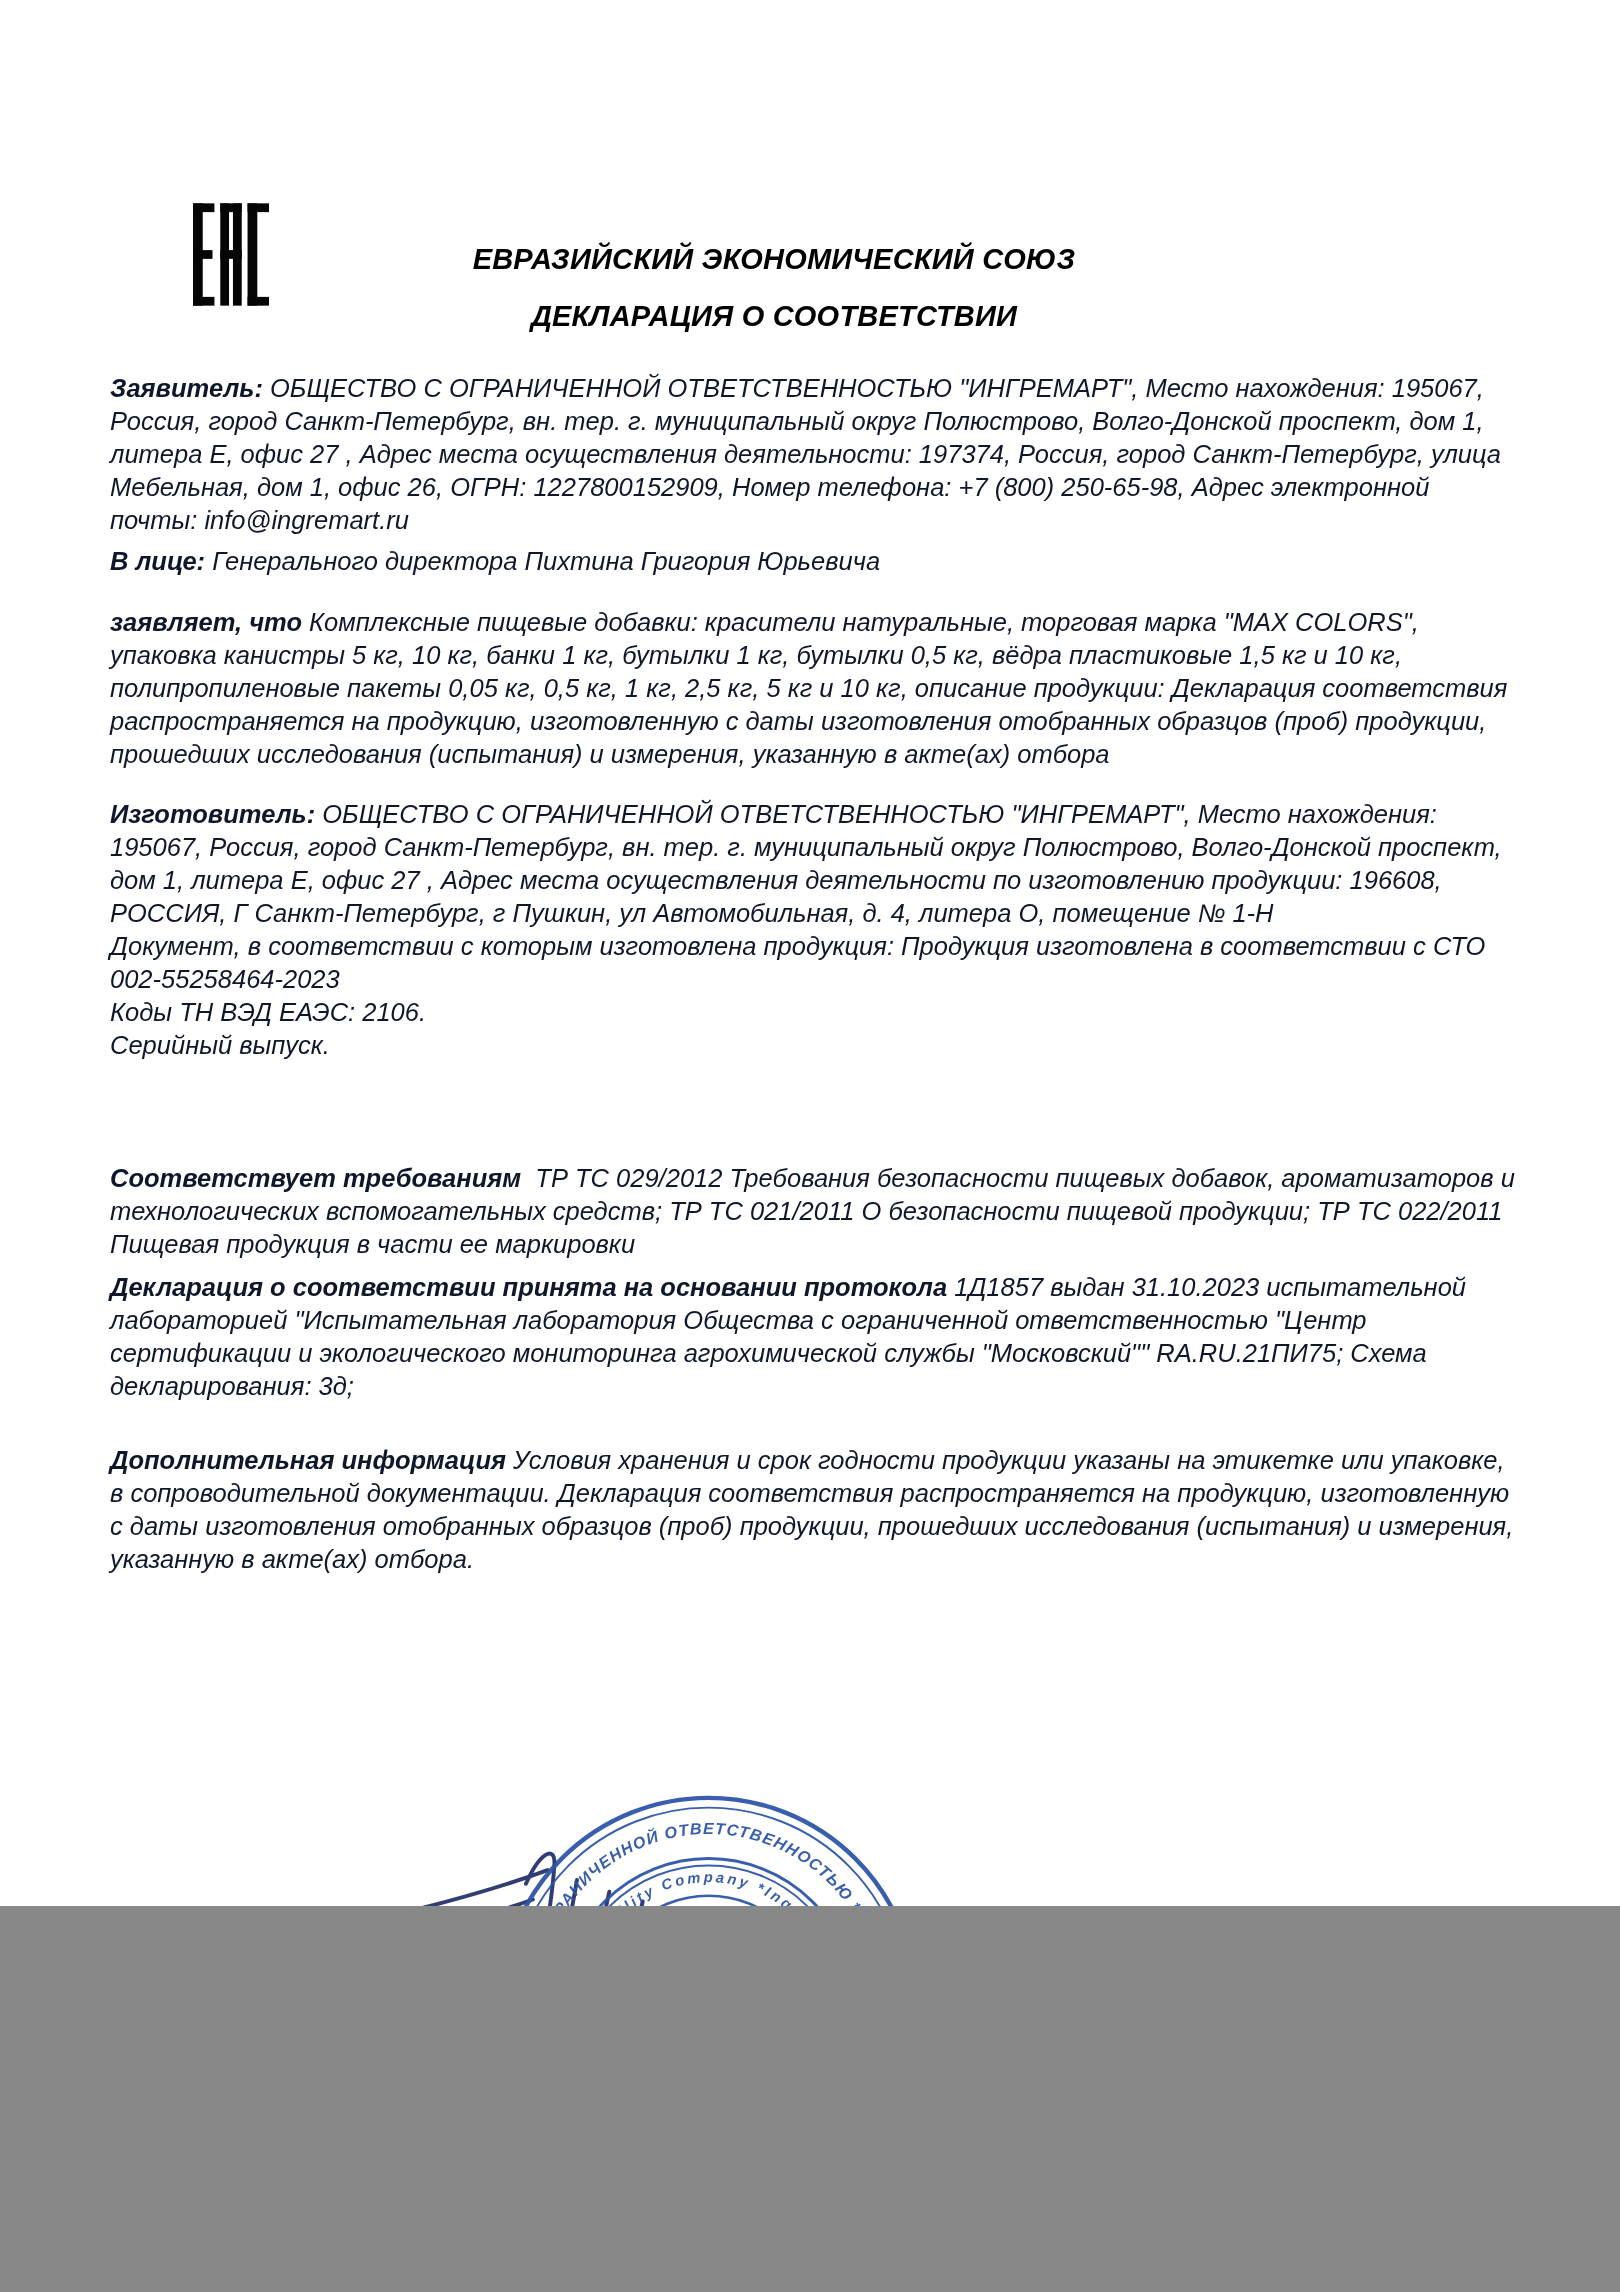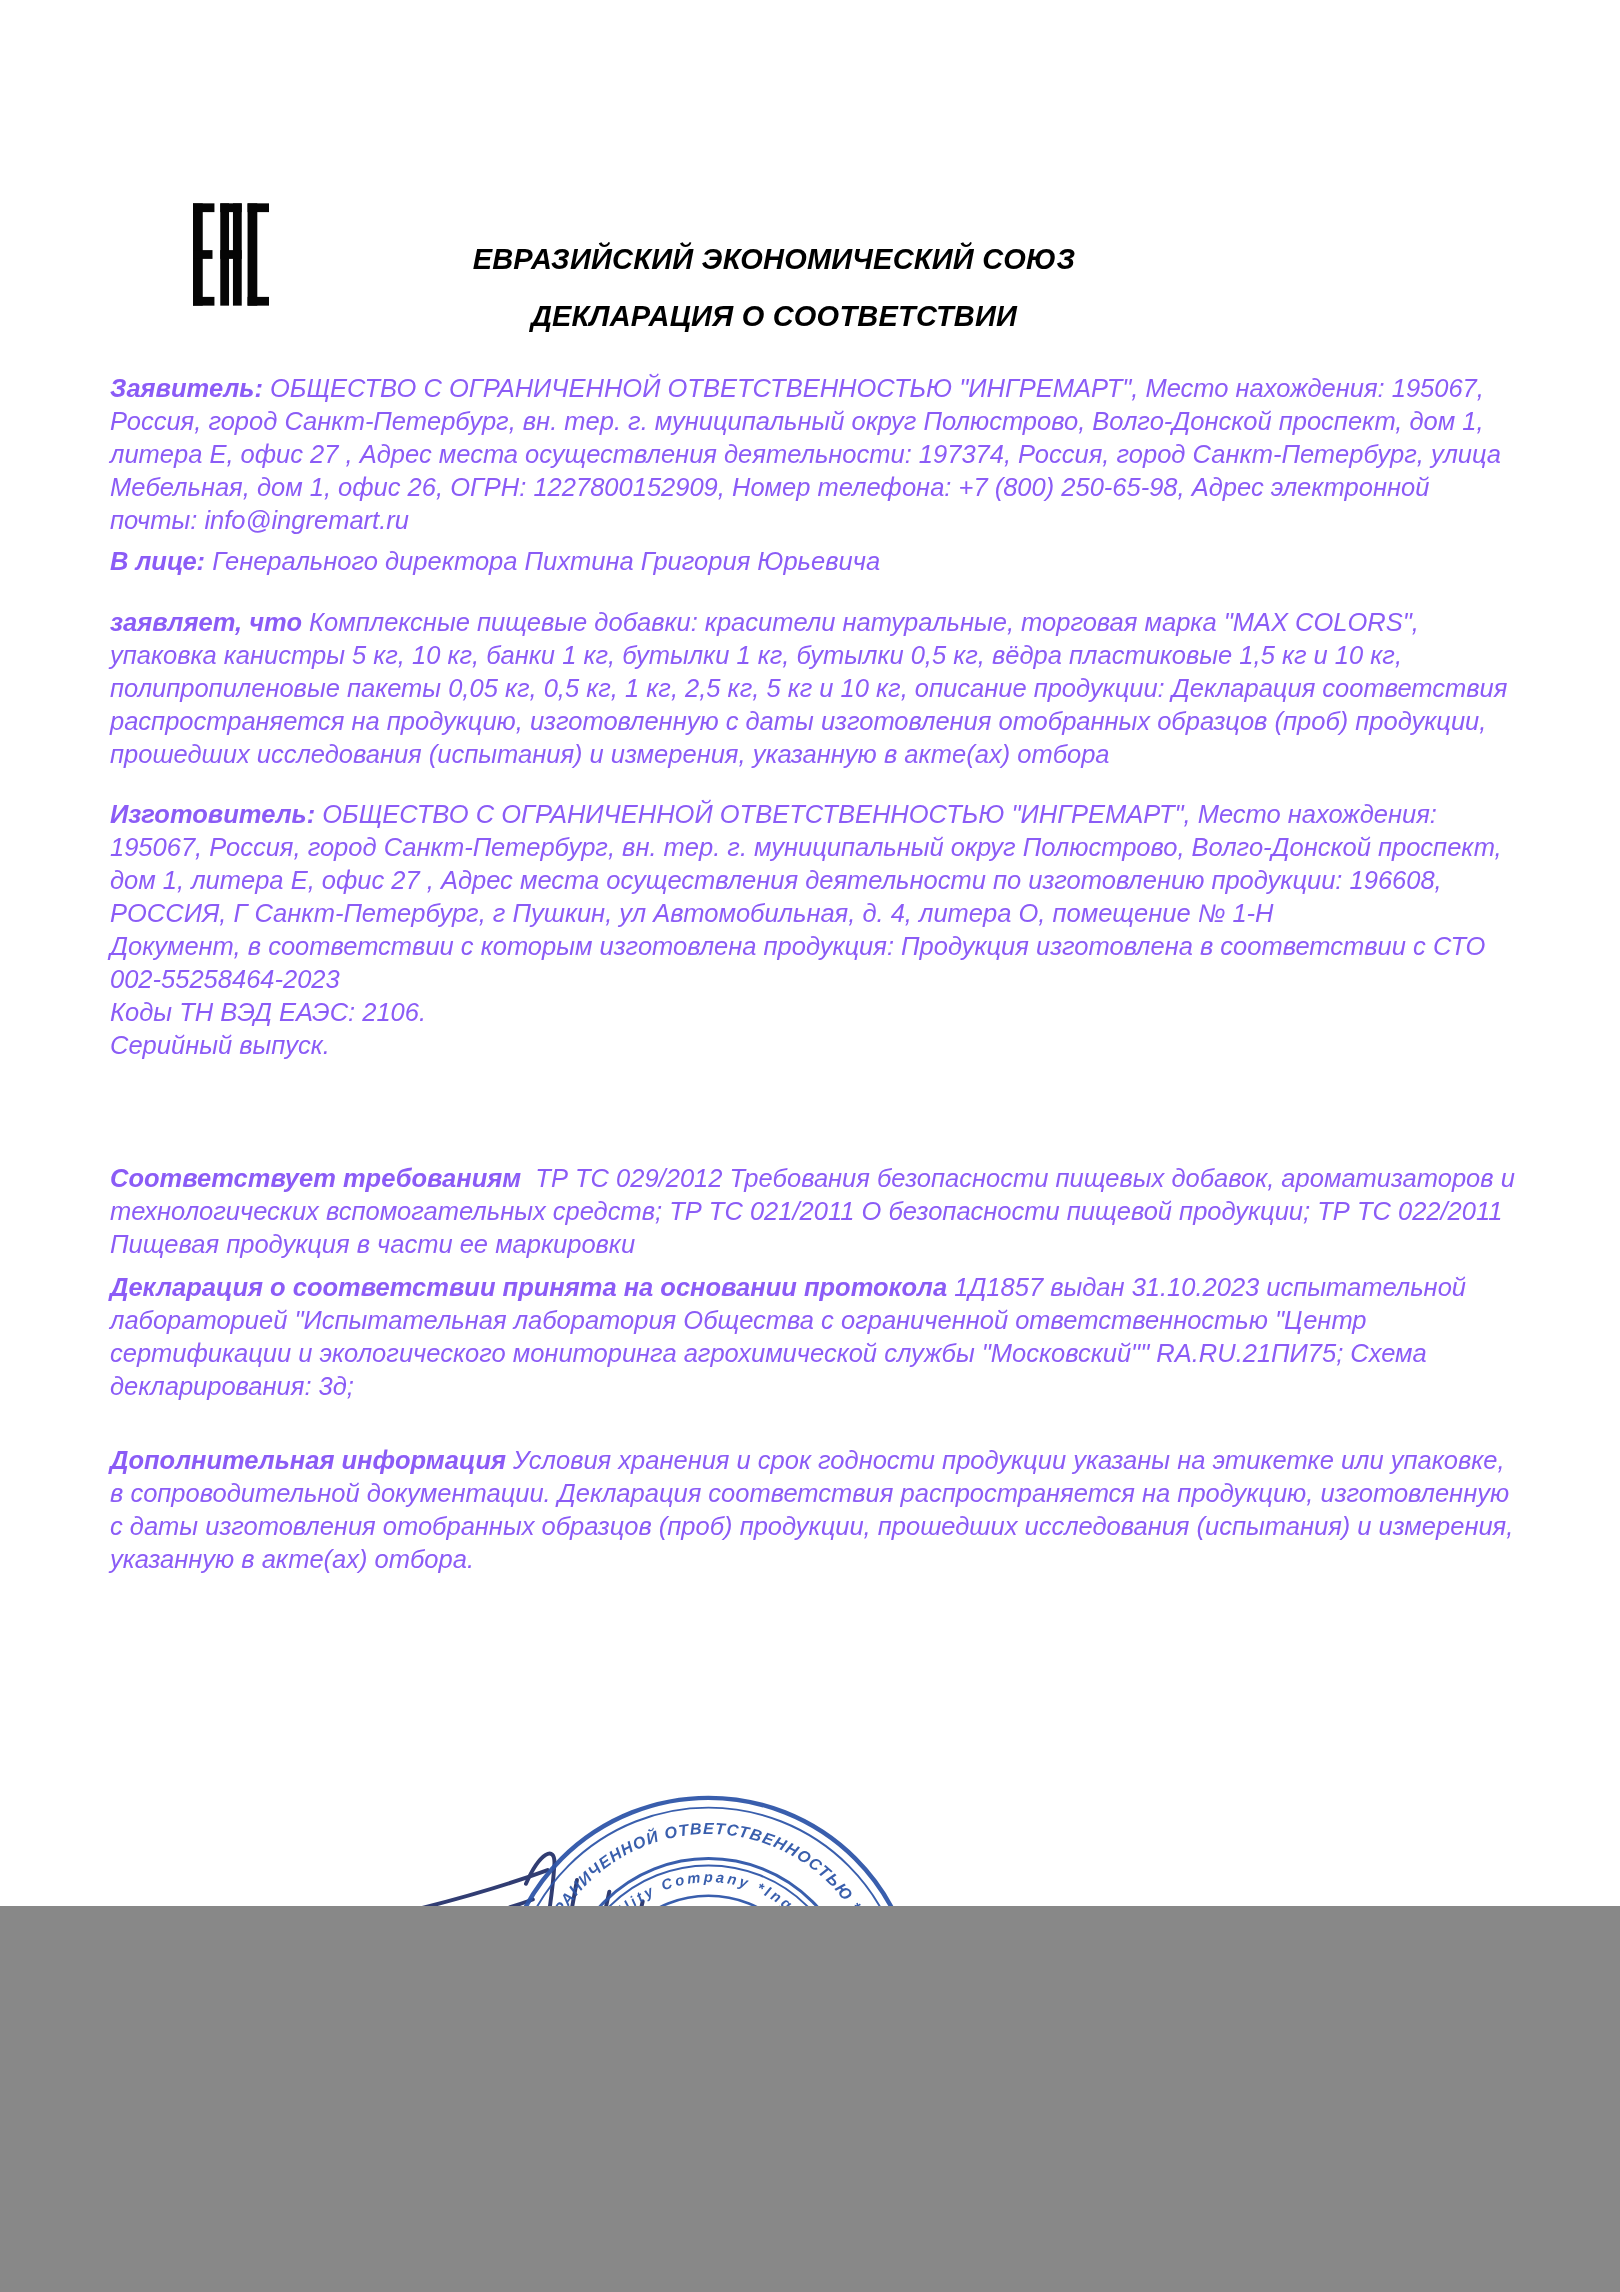--- a/index.html
+++ b/index.html
@@ -8,21 +8,21 @@
     width:1620px;height:1906px;
     margin:0 auto;
     background:#ffffff;
     font-family:"Liberation Sans", sans-serif;
     color:#000;
     overflow:hidden;
     font-style:italic;
   }
   .abs{position:absolute;}
   .b{font-weight:bold;}
-  .body-text{font-size:25.5px;line-height:33px;color:#8b5cf6;}
+  .body-text{font-size:25.5px;line-height:33px;color:#0f172a;}
   .sec{left:110px;width:1407px;}
   .blk{display:block;}
   .title{font-size:29px;font-weight:bold;letter-spacing:0.2px;text-align:center;width:1328px;left:110px;}
   .caption{font-size:20.6px;font-weight:bold;color:#0a0a0a;}
   .hline{height:2.9px;background:#111;}
   .regrow-label{font-size:26.5px;font-weight:bold;}
   .regrow-value{font-size:26.5px;}
   .validity{font-size:26.5px;line-height:38px;font-weight:bold;}
   .validity .date{font-weight:normal;}
   .mp{font-size:25.5px;color:#15803d;}

